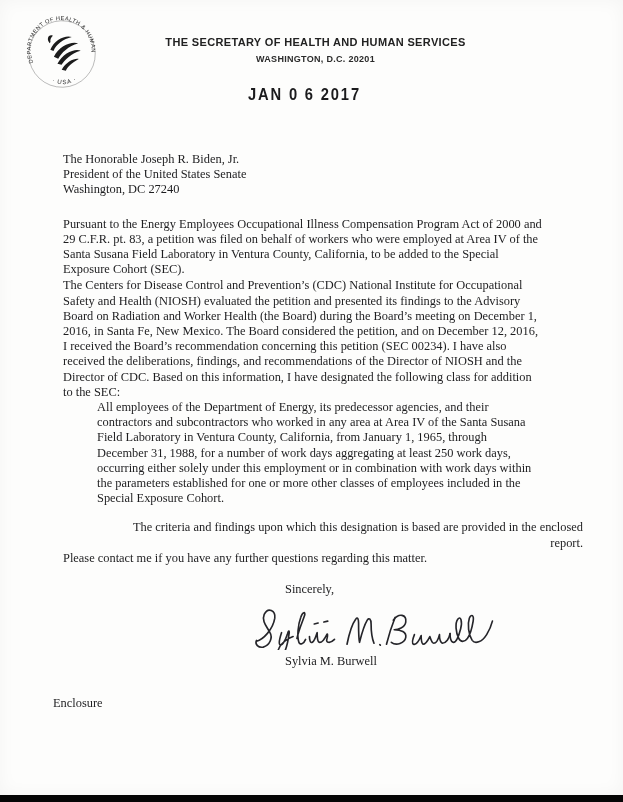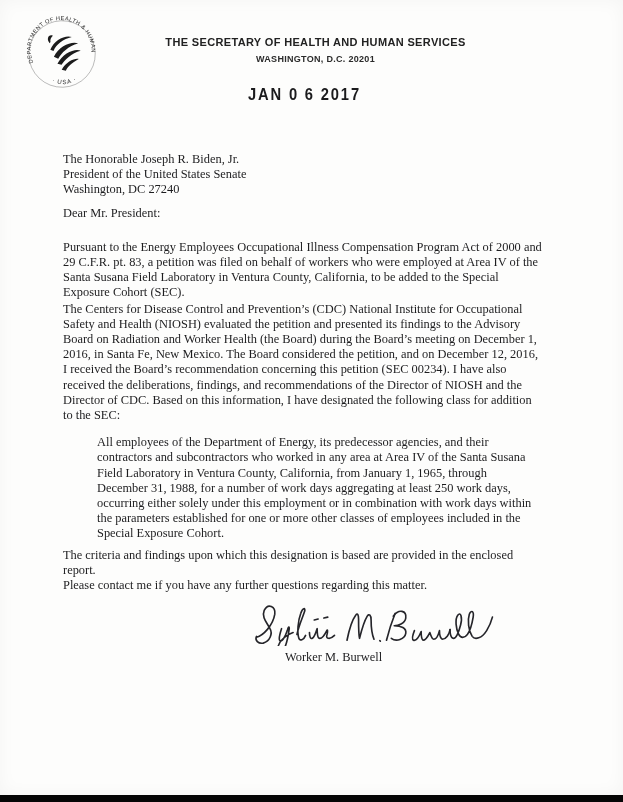--- a/index.html
+++ b/index.html
@@ -34,22 +34,22 @@
   }
   
   .letter{
     position:absolute;top:152px;left:63px;width:520px;
     font-size:12.4px;line-height:15.2px;
   }
   .block{white-space:pre-line;}
   .salutation{margin-top:8px;}
   .p1{margin-top:19px;}
   .p2{margin-top:1px;}
-  .quote{margin-top:12px;margin-left:34px;}
-  .p3{margin-top:6px;}
+  .quote{margin-left:34px;}
+  .p3{margin-top:14px;text-align:right;}
   .p4{}
   .closing{margin-top:16px;margin-left:222px;}
   .sig-script{margin-top:1px;margin-left:183px;height:52px;}
   .sig-name{margin-left:222px;}
   .enclosure{margin-top:26px;margin-left:-10px;}
   
   .bottom-bar{
     position:absolute;left:0;bottom:0;width:100%;height:7px;background:#050505;
   }
   .edge-shade{
@@ -87,21 +87,20 @@
   <div class="lh-loc">WASHINGTON, D.C.  20201</div>
 
   <div class="stamp">JAN 0 6 2017</div>
 
   <div class="letter">
 
     <div class="block recipient">The Honorable Joseph R. Biden, Jr.
 President of the United States Senate
 Washington, DC  27240</div>
 
-    <div class="block salutation">Dear Mr. President:</div>
 
     <div class="block p1">Pursuant to the Energy Employees Occupational Illness Compensation Program Act of 2000 and
 29 C.F.R. pt. 83, a petition was filed on behalf of workers who were employed at Area IV of the
 Santa Susana Field Laboratory in Ventura County, California, to be added to the Special
 Exposure Cohort (SEC).</div>
 
     <div class="block p2">The Centers for Disease Control and Prevention’s (CDC) National Institute for Occupational
 Safety and Health (NIOSH) evaluated the petition and presented its findings to the Advisory
 Board on Radiation and Worker Health (the Board) during the Board’s meeting on December 1,
 2016, in Santa Fe, New Mexico.  The Board considered the petition, and on December 12, 2016,
@@ -116,38 +115,40 @@
 December 31, 1988, for a number of work days aggregating at least 250 work days,
 occurring either solely under this employment or in combination with work days within
 the parameters established for one or more other classes of employees included in the
 Special Exposure Cohort.</div>
 
     <div class="block p3">The criteria and findings upon which this designation is based are provided in the enclosed
 report.</div>
 
     <div class="block p4">Please contact me if you have any further questions regarding this matter.</div>
 
+    <div class="block closing">Sincerely,</div>
 
     
     <svg class="sig-script" viewBox="0 0 255 54" width="255" height="52">
       <g fill="none" stroke="#25252a" stroke-width="1.7" stroke-linecap="round" stroke-linejoin="round">
         <path d="M6 45 C13 43 23 33 25 21 C26 13 18 9 14 17 C11 24 17 30 20 36 C23 41 20 49 13 51 C8 52 4 48 6 44"></path>
         <path d="M32 36 C30 42 29 46 30 48 C32 51 36 44 38 38 C39 34 40 33 40 36 C39 43 38 52 34 58 C31 62 26 60 29 53 C31 47 38 42 44 40"></path>
         <path d="M48 42 C50 33 54 24 56 18 C57 14 54 14 52 20 C49 28 48 40 50 46 C51 49 55 48 57 43"></path>
         <path d="M61 40 C61 44 62 47 64 46 C67 44 68 38 69 36 C69 40 69 45 71 46 C74 47 77 42 79 38 C80 36 80 40 79 43 C78 46 82 48 87 43"></path>
         <path d="M66 27 L70 26"></path>
         <path d="M76 25 L80 24"></path>
         <path d="M100 48 C102 38 106 26 109 22 C111 19 112 22 112 26 C112 34 112 42 113 46 C115 38 118 28 121 23 C123 20 125 22 125 27 C125 34 126 42 128 47"></path>
         <path d="M134 48.5 L134.6 49"></path>
         <path d="M150 20 C146 30 143 40 141 48"></path>
         <path d="M148 23 C154 15 162 17 161 25 C160 31 153 33 149 33 C156 33 162 35 161 41 C160 47 151 50 146 46"></path>
         <path d="M170 38 C168 43 167 47 169 48 C172 49 175 44 177 39 C177 43 177 47 179 48 C182 48 184 44 186 40 C187 43 188 47 190 47 C193 47 195 42 196 38 C196 42 197 46 199 47 C203 47 206 42 207 37"></path>
         <path d="M207 37 C207 41 208 45 210 46 C213 47 216 40 218 32 C220 24 218 18 215 22 C212 26 213 36 216 42 C218 46 222 46 225 42 C228 38 230 30 231 24 C232 18 229 16 227 21 C225 27 226 38 230 44 C233 48 240 46 245 38 C248 33 250 28 251 24"></path>
       </g>
     </svg>
 
-    <div class="block sig-name">Worker M. Burwell</div>
+    <div class="block sig-name">Sylvia M. Burwell</div>
 
+    <div class="block enclosure">Enclosure</div>
   </div>
 
   <div class="edge-shade"></div>
   <div class="bottom-bar"></div>
 </div>
 
 </body></html>

